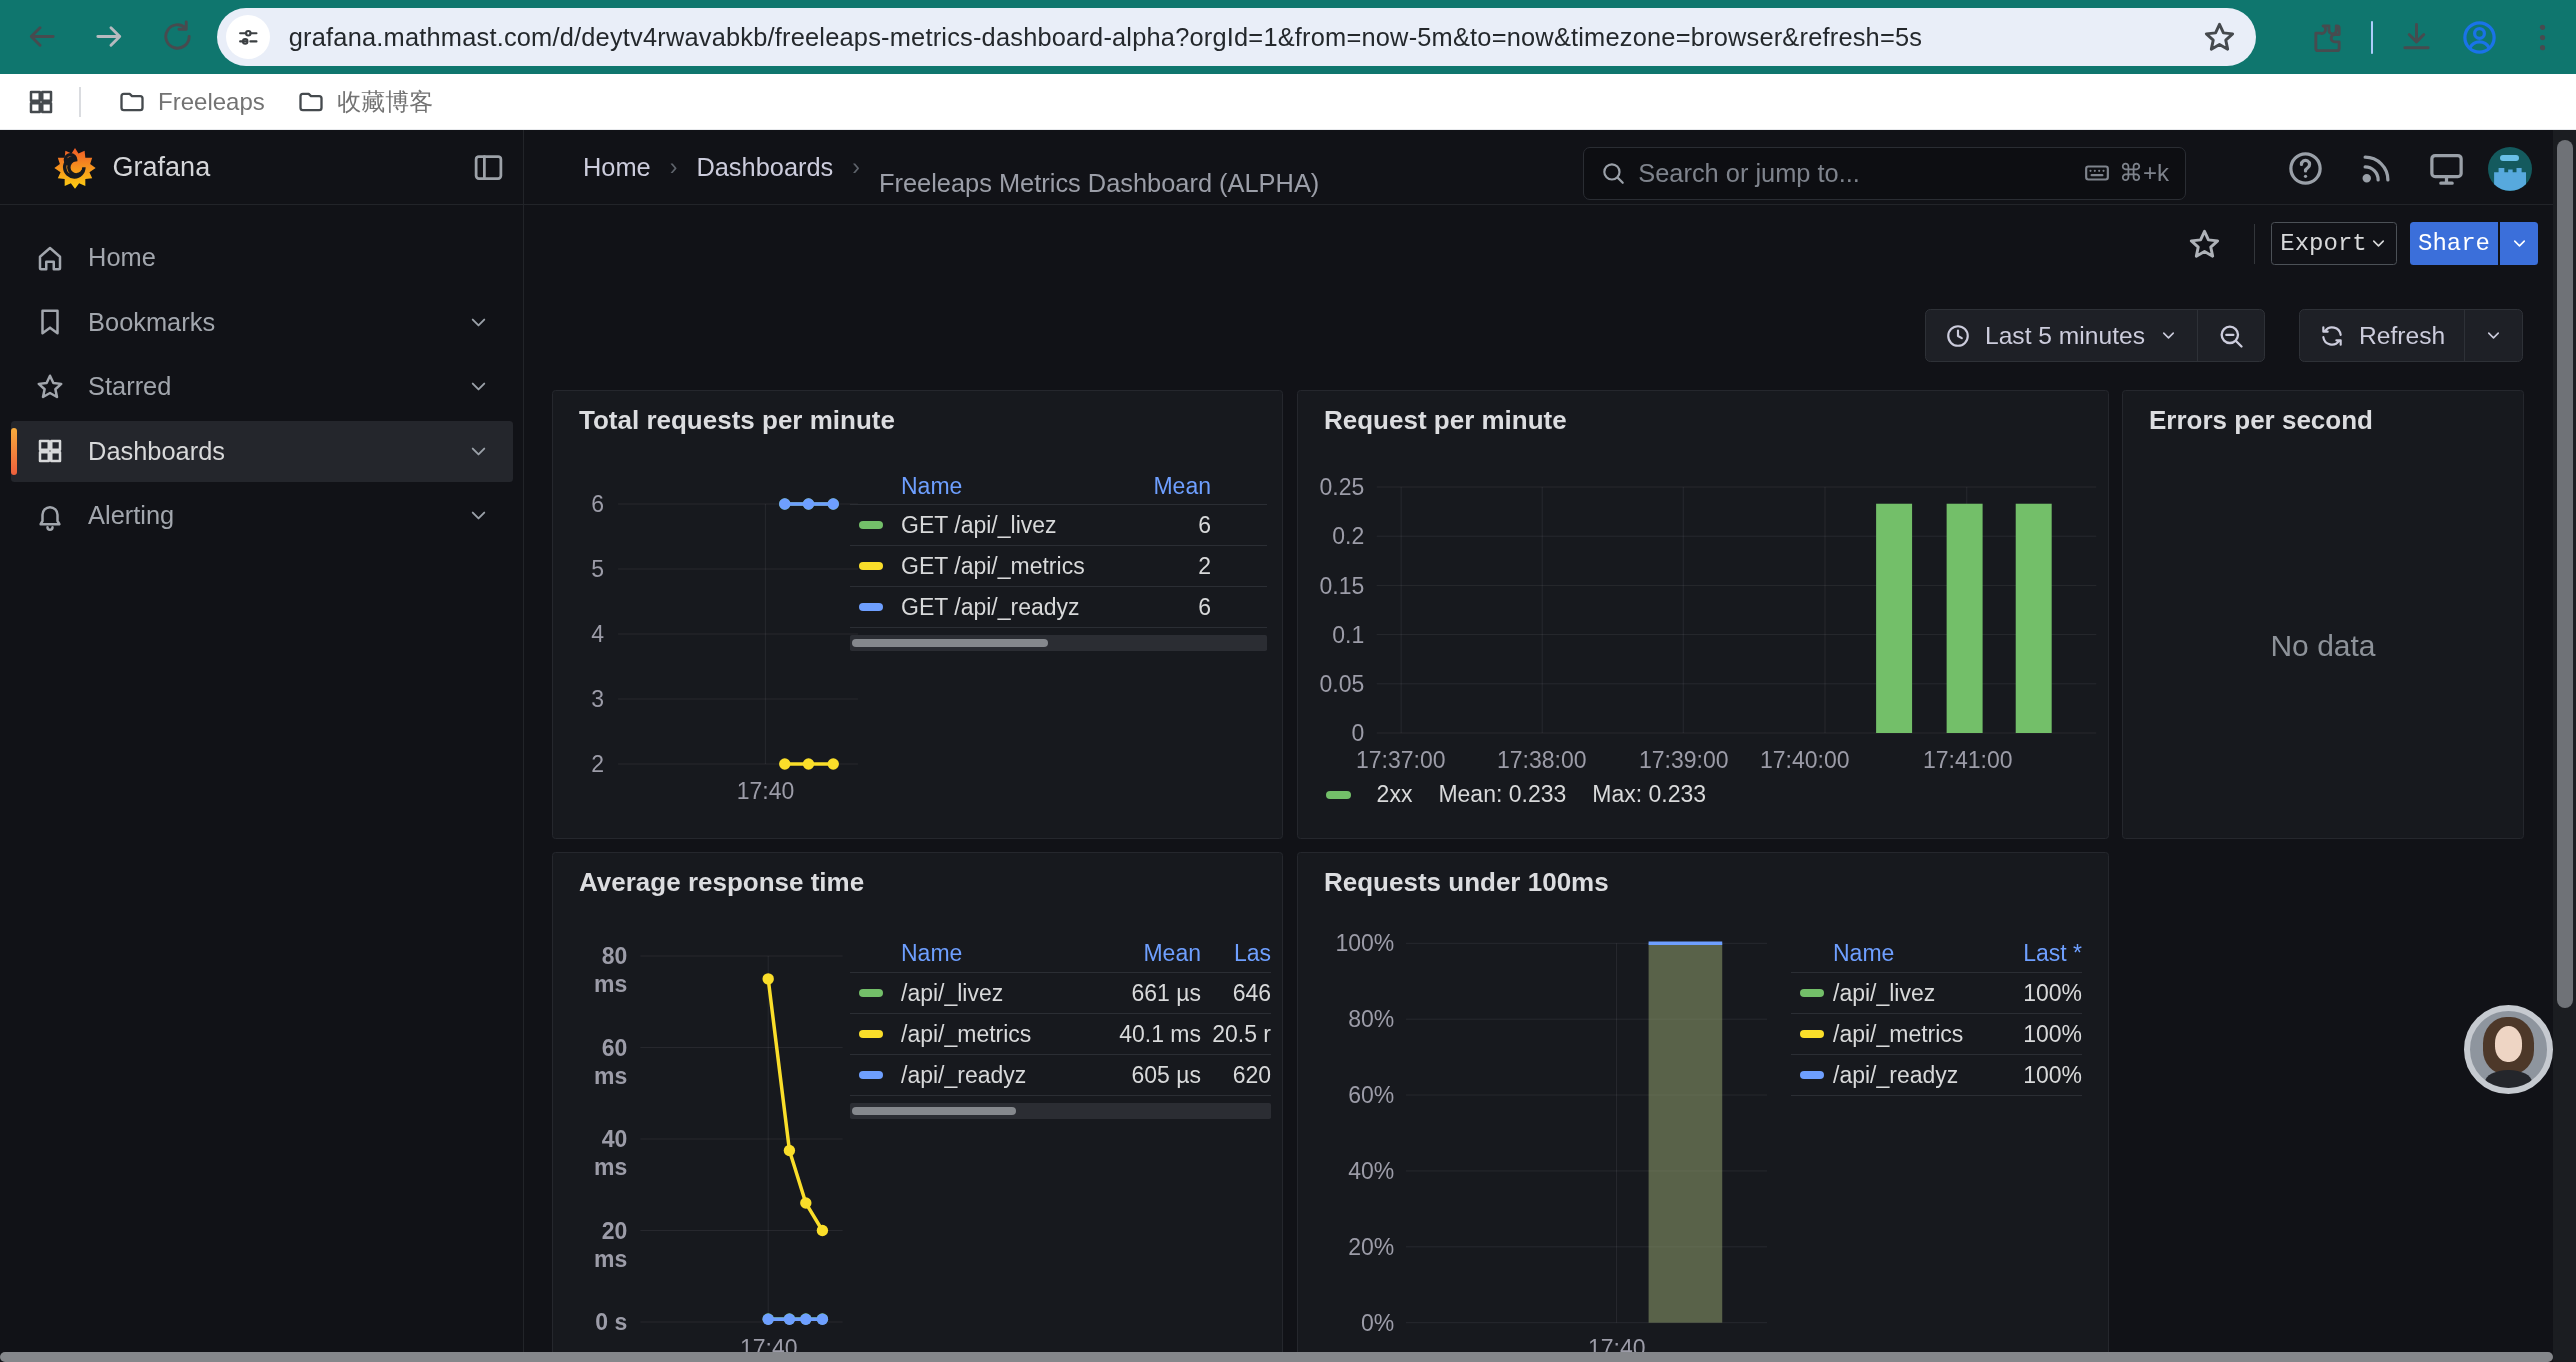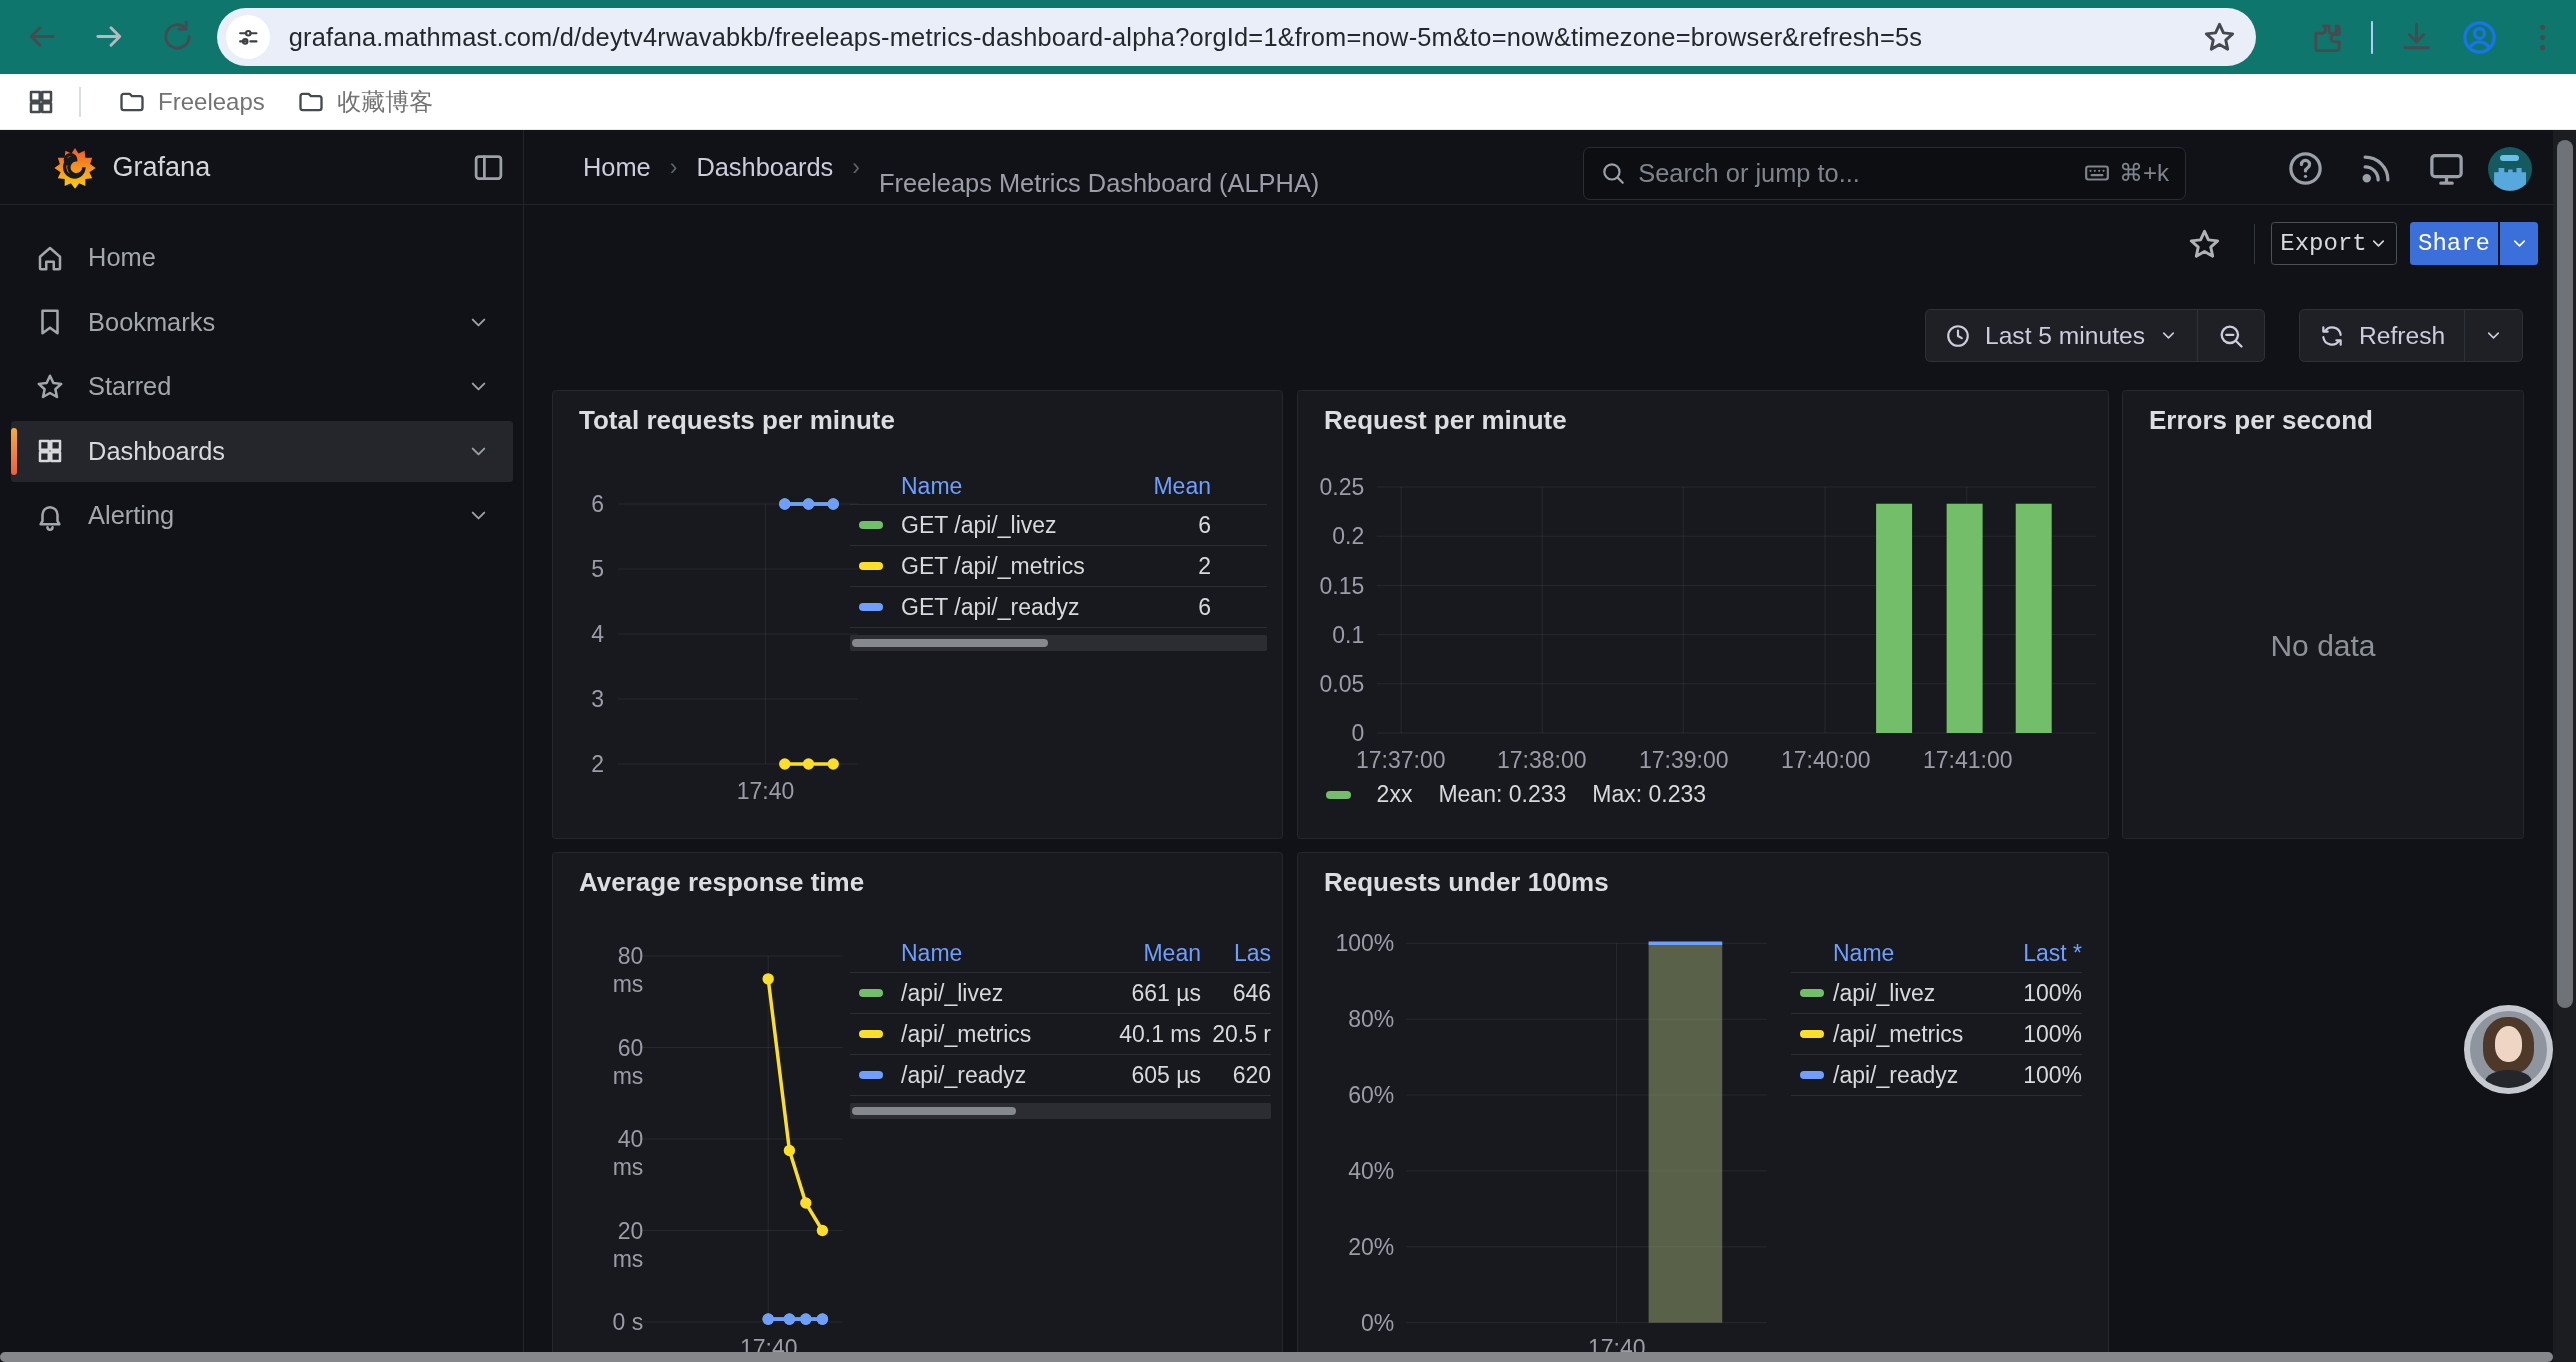--- a/index.html
+++ b/index.html
@@ -98,21 +98,21 @@
   .c1 .ylab { left:0; width:37px; height:260px; }
   .c1 .plot { left:51px; width:240px; height:260px; }
   .c1 .xlab { left:51px; top:272px; width:240px; }
 
   .c2 { left:12.3px; top:96px; width:786px; height:289px; }
   .c2 .ylab { left:0; width:54px; height:246px; }
   .c2 .plot { left:66px; width:721px; height:246px; }
   .c2 .xlab { left:66px; top:258px; width:721px; }
 
   .c4 { left:12.3px; top:103px; width:277px; height:412px; }
-  .c4 .ylab { left:16px; width:62px; height:366px; }
+  .c4 .ylab { left:0; width:62px; height:366px;font-weight:bold; }
   .c4 .plot { left:75px; width:203px; height:366px; }
   .c4 .xlab { left:75px; top:377px; width:203px; }
 
   .c5 { left:12.3px; top:90px; width:458px; height:412px; }
   .c5 .ylab { left:0; width:84px; height:380px; }
   .c5 .plot { left:96px; width:361px; height:380px; }
   .c5 .xlab { left:96px; top:390px; width:361px; }
 
   
   .legend { position:absolute; font-size:23px; color:#d8d9da; }
@@ -536,21 +536,21 @@
             <line x1="512.106" y1="0" x2="512.106" y2="281" stroke="rgba(204,204,220,0.10)" stroke-width="1"></line>
             <line x1="674.04" y1="0" x2="674.04" y2="281" stroke="rgba(204,204,220,0.10)" stroke-width="1"></line>
             <rect x="570.468" y="19.107999999999986" width="41.10000000000004" height="261.892" fill="#73BF69"></rect>
             <rect x="651.024" y="19.107999999999986" width="41.099999999999945" height="261.892" fill="#73BF69"></rect>
             <rect x="729.936" y="19.107999999999986" width="41.099999999999945" height="261.892" fill="#73BF69"></rect>
           </svg></div>
       <div class="xlab">
           <span style="left: -72px;">17:37:00</span>
           <span style="left: 69px;">17:38:00</span>
           <span style="left: 211px;">17:39:00</span>
-          <span style="left: 353px;">17:40:00</span>
+          <span style="left: 332px;">17:40:00</span>
           <span style="left: 495px;">17:41:00</span>
         </div>
     </div>
     <div class="legend-inline">
       <span class="swatch" style="background: rgb(115, 191, 105);"></span>
       <span class="sname">2xx</span>
       <span>Mean: 0.233</span>
       <span>Max: 0.233</span>
     </div>
   </div>

